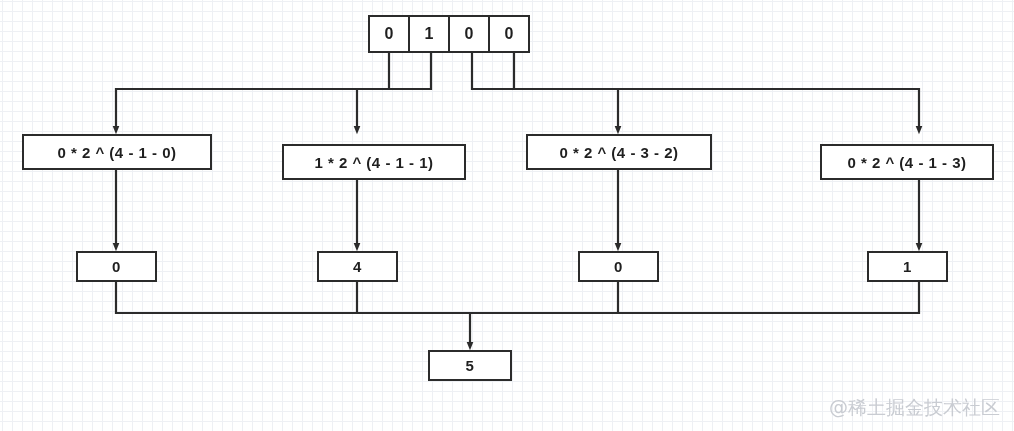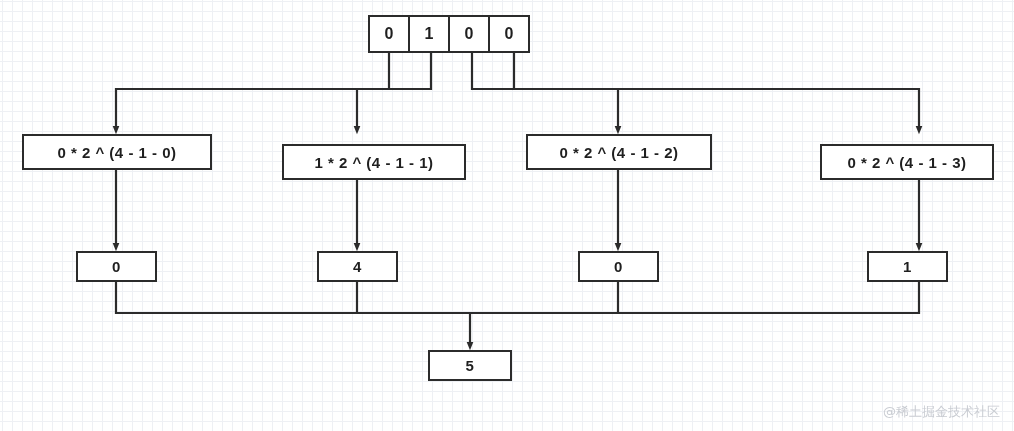--- a/index.html
+++ b/index.html
@@ -70,21 +70,21 @@
     justify-content: center;
     font-size: 16px;
     font-weight: bold;
     color: #1f1f1f;
   }
   .array-cell:first-child { margin-left: 0; }
   .watermark {
     position: absolute;
     right: 14px;
     bottom: 10px;
-    font-size: 13px;
+    font-size: 19px;
     color: #c9ccd2;
     font-family: "DejaVu Sans", sans-serif;
     white-space: nowrap;
     z-index: 3;
   }
 </style>
 </head>
 <body>
 
 <div id="canvas">
@@ -122,21 +122,21 @@
 
   <div class="array-box">
     <div class="array-cell">0</div>
     <div class="array-cell">1</div>
     <div class="array-cell">0</div>
     <div class="array-cell">0</div>
   </div>
 
   <div class="node formula-node" style="left:22px; top:134px; width:190px;">0 * 2 ^ (4 - 1 - 0)</div>
   <div class="node formula-node" style="left:266px; top:144px; width:184px;margin-left:16px;">1 * 2 ^ (4 - 1 - 1)</div>
-  <div class="node formula-node" style="left:526px; top:134px; width:186px;">0 * 2 ^ (4 - 1 - 2)</div>
+  <div class="node formula-node" style="left:526px; top:134px; width:186px;">0 * 2 ^ (4 - 3 - 2)</div>
   <div class="node formula-node" style="left:820px; top:144px; width:174px;">0 * 2 ^ (4 - 1 - 3)</div>
 
   <div class="node value-node" style="left:76px; top:251px; width:81px;">0</div>
   <div class="node value-node" style="left:317px; top:251px; width:81px;">4</div>
   <div class="node value-node" style="left:578px; top:251px; width:81px;">0</div>
   <div class="node value-node" style="left:867px; top:251px; width:81px;">1</div>
 
   <div class="node value-node" style="left:428px; top:350px; width:84px;">5</div>
 
   <div class="watermark">@稀土掘金技术社区</div>

